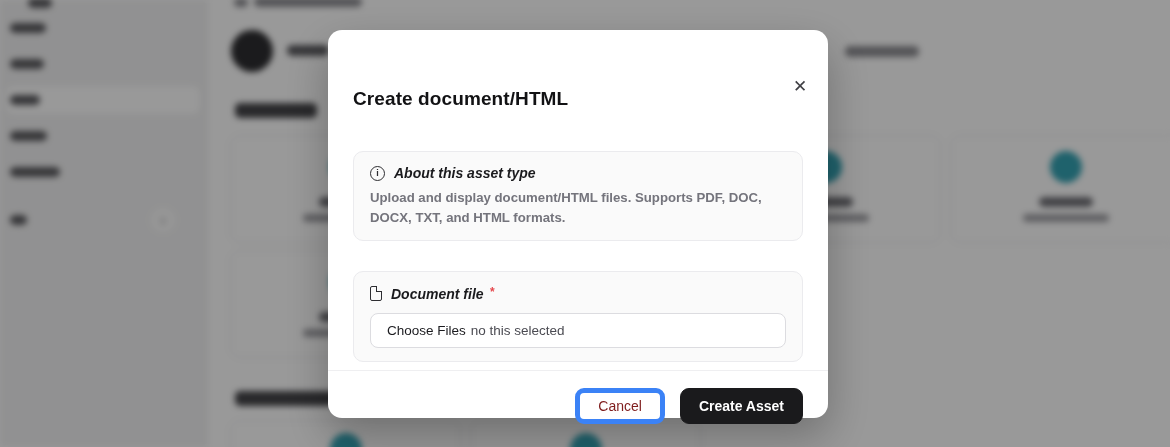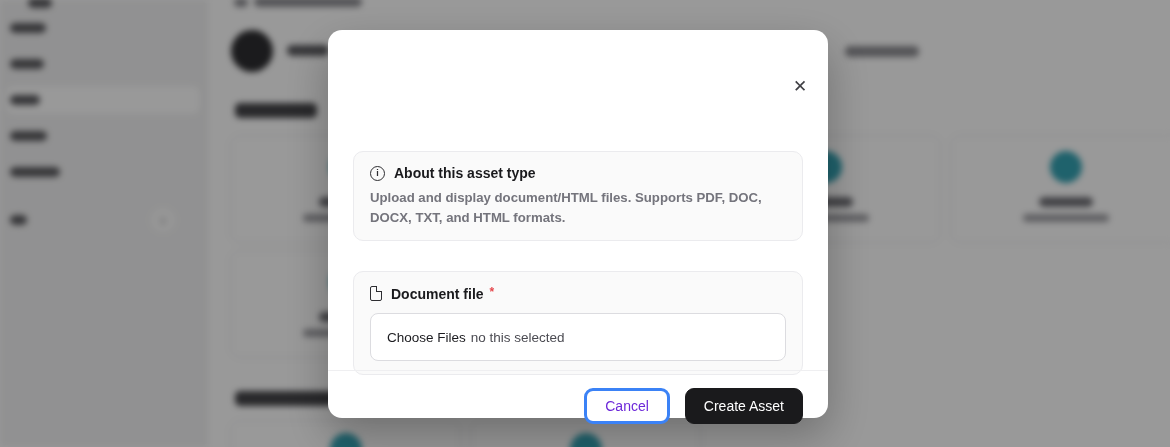--- a/index.html
+++ b/index.html
@@ -38,44 +38,44 @@
            background:#fff; border-radius:14px;
            box-shadow:0 18px 45px rgba(0,0,0,.28); }
   .modal-title { position:absolute; left:25px; top:58px; font-size:19px; font-weight:bold;
                  color:#121214; letter-spacing:.1px; }
   .close-btn { position:absolute; right:17px; top:46px; width:22px; height:22px;
                font-size:17px; line-height:22px; text-align:center; color:#3f3f44;
                cursor:pointer; font-weight:400; }
   .box { position:absolute; left:25px; width:450px; background:#fafafa;
          border:1px solid #ebebee; border-radius:10px; padding:13px 16px; }
   .box-head { display:flex; align-items:center; gap:9px; }
-  .box-head .label { font-size:14px; font-weight:bold; color:#1a1a1d; }
+  .box-head .label { font-size:14px; font-weight:bold; color:#1a1a1d;font-style:italic; }
   .info-glyph { width:15px; height:15px; border:1.4px solid #2d2d31; border-radius:50%;
                 font-size:9px; font-weight:bold; color:#2d2d31; text-align:center;
                 line-height:12px; flex:0 0 auto; font-style:normal; }
   .file-glyph { width:12px; height:15px; border:1.4px solid #2d2d31; border-radius:2px;
                 position:relative; flex:0 0 auto; }
   .file-glyph::after { content:""; position:absolute; right:-1px; top:-1px; width:5px; height:5px;
                 background:#fafafa; border-left:1.4px solid #2d2d31;
                 border-bottom:1.4px solid #2d2d31; }
   .about-body { margin-top:7px; font-size:13.2px; line-height:19.5px; color:#74747c;
                 padding-right:16px;font-weight:bold; }
   .req { color:#e5484d; font-size:12px; font-weight:bold; margin-left:6px;
          vertical-align:3px; }
-  .file-input { margin-top:11px; height:48px; background:#fff; border:1px solid #dcdce0;
+  .file-input { margin-top:11px; height:35px; background:#fff; border:1px solid #dcdce0;
                 border-radius:8px; display:flex; align-items:center; padding:0 16px;
                 font-size:13.5px; cursor:pointer; }
   .file-input .btn-txt { color:#1b1b1f; margin-right:5px; }
   .file-input .status-txt { color:#4b4b52; }
   .modal-divider { position:absolute; left:0; right:0; top:340px; height:1px; background:#efeff1; }
   .modal-footer { position:absolute; right:25px; top:358px; display:flex; gap:15px; }
   .btn { height:36px; border-radius:9px; font-size:14px; display:flex; align-items:center;
          padding:0 18px; cursor:pointer; font-family:inherit; }
-  .btn-cancel { background:#fff; border:3px solid #3b82f6; color:#6d28d9; }
-  .btn-primary { background:#1a1a1c; border:1px solid #1a1a1c; color:#fff; font-weight:400; }
+  .btn-cancel { background:#fff; border:5px solid #3b82f6; color:#7f1d1d; }
+  .btn-primary { background:#1a1a1c; border:1px solid #1a1a1c; color:#fff; font-weight:700; }
 </style>
 </head>
 <body>
 
 <div class="stage">
 
   <div class="bg">
 
     <div class="sidebar">
       <div class="skel" style="left:28px; top:-2px; width:24px; height:10px;"></div>
@@ -137,20 +137,21 @@
       <div class="card" style="left:262px; top:420px;">
         <div class="dot" style="top:12px; background:#35a3b4;"></div>
       </div>
     </div>
   </div>
 
   <div class="dim"></div>
 
   <div class="modal">
 
+    <div class="modal-title">Create document/HTML</div>
 
     <div class="close-btn">✕</div>
 
     <div class="box" style="top:121px;">
       <div class="box-head">
         <span class="info-glyph">i</span>
         <span class="label">About this asset type</span>
       </div>
       <div class="about-body">Upload and display document/HTML files. Supports PDF, DOC, DOCX, TXT, and HTML formats.</div>
     </div>

